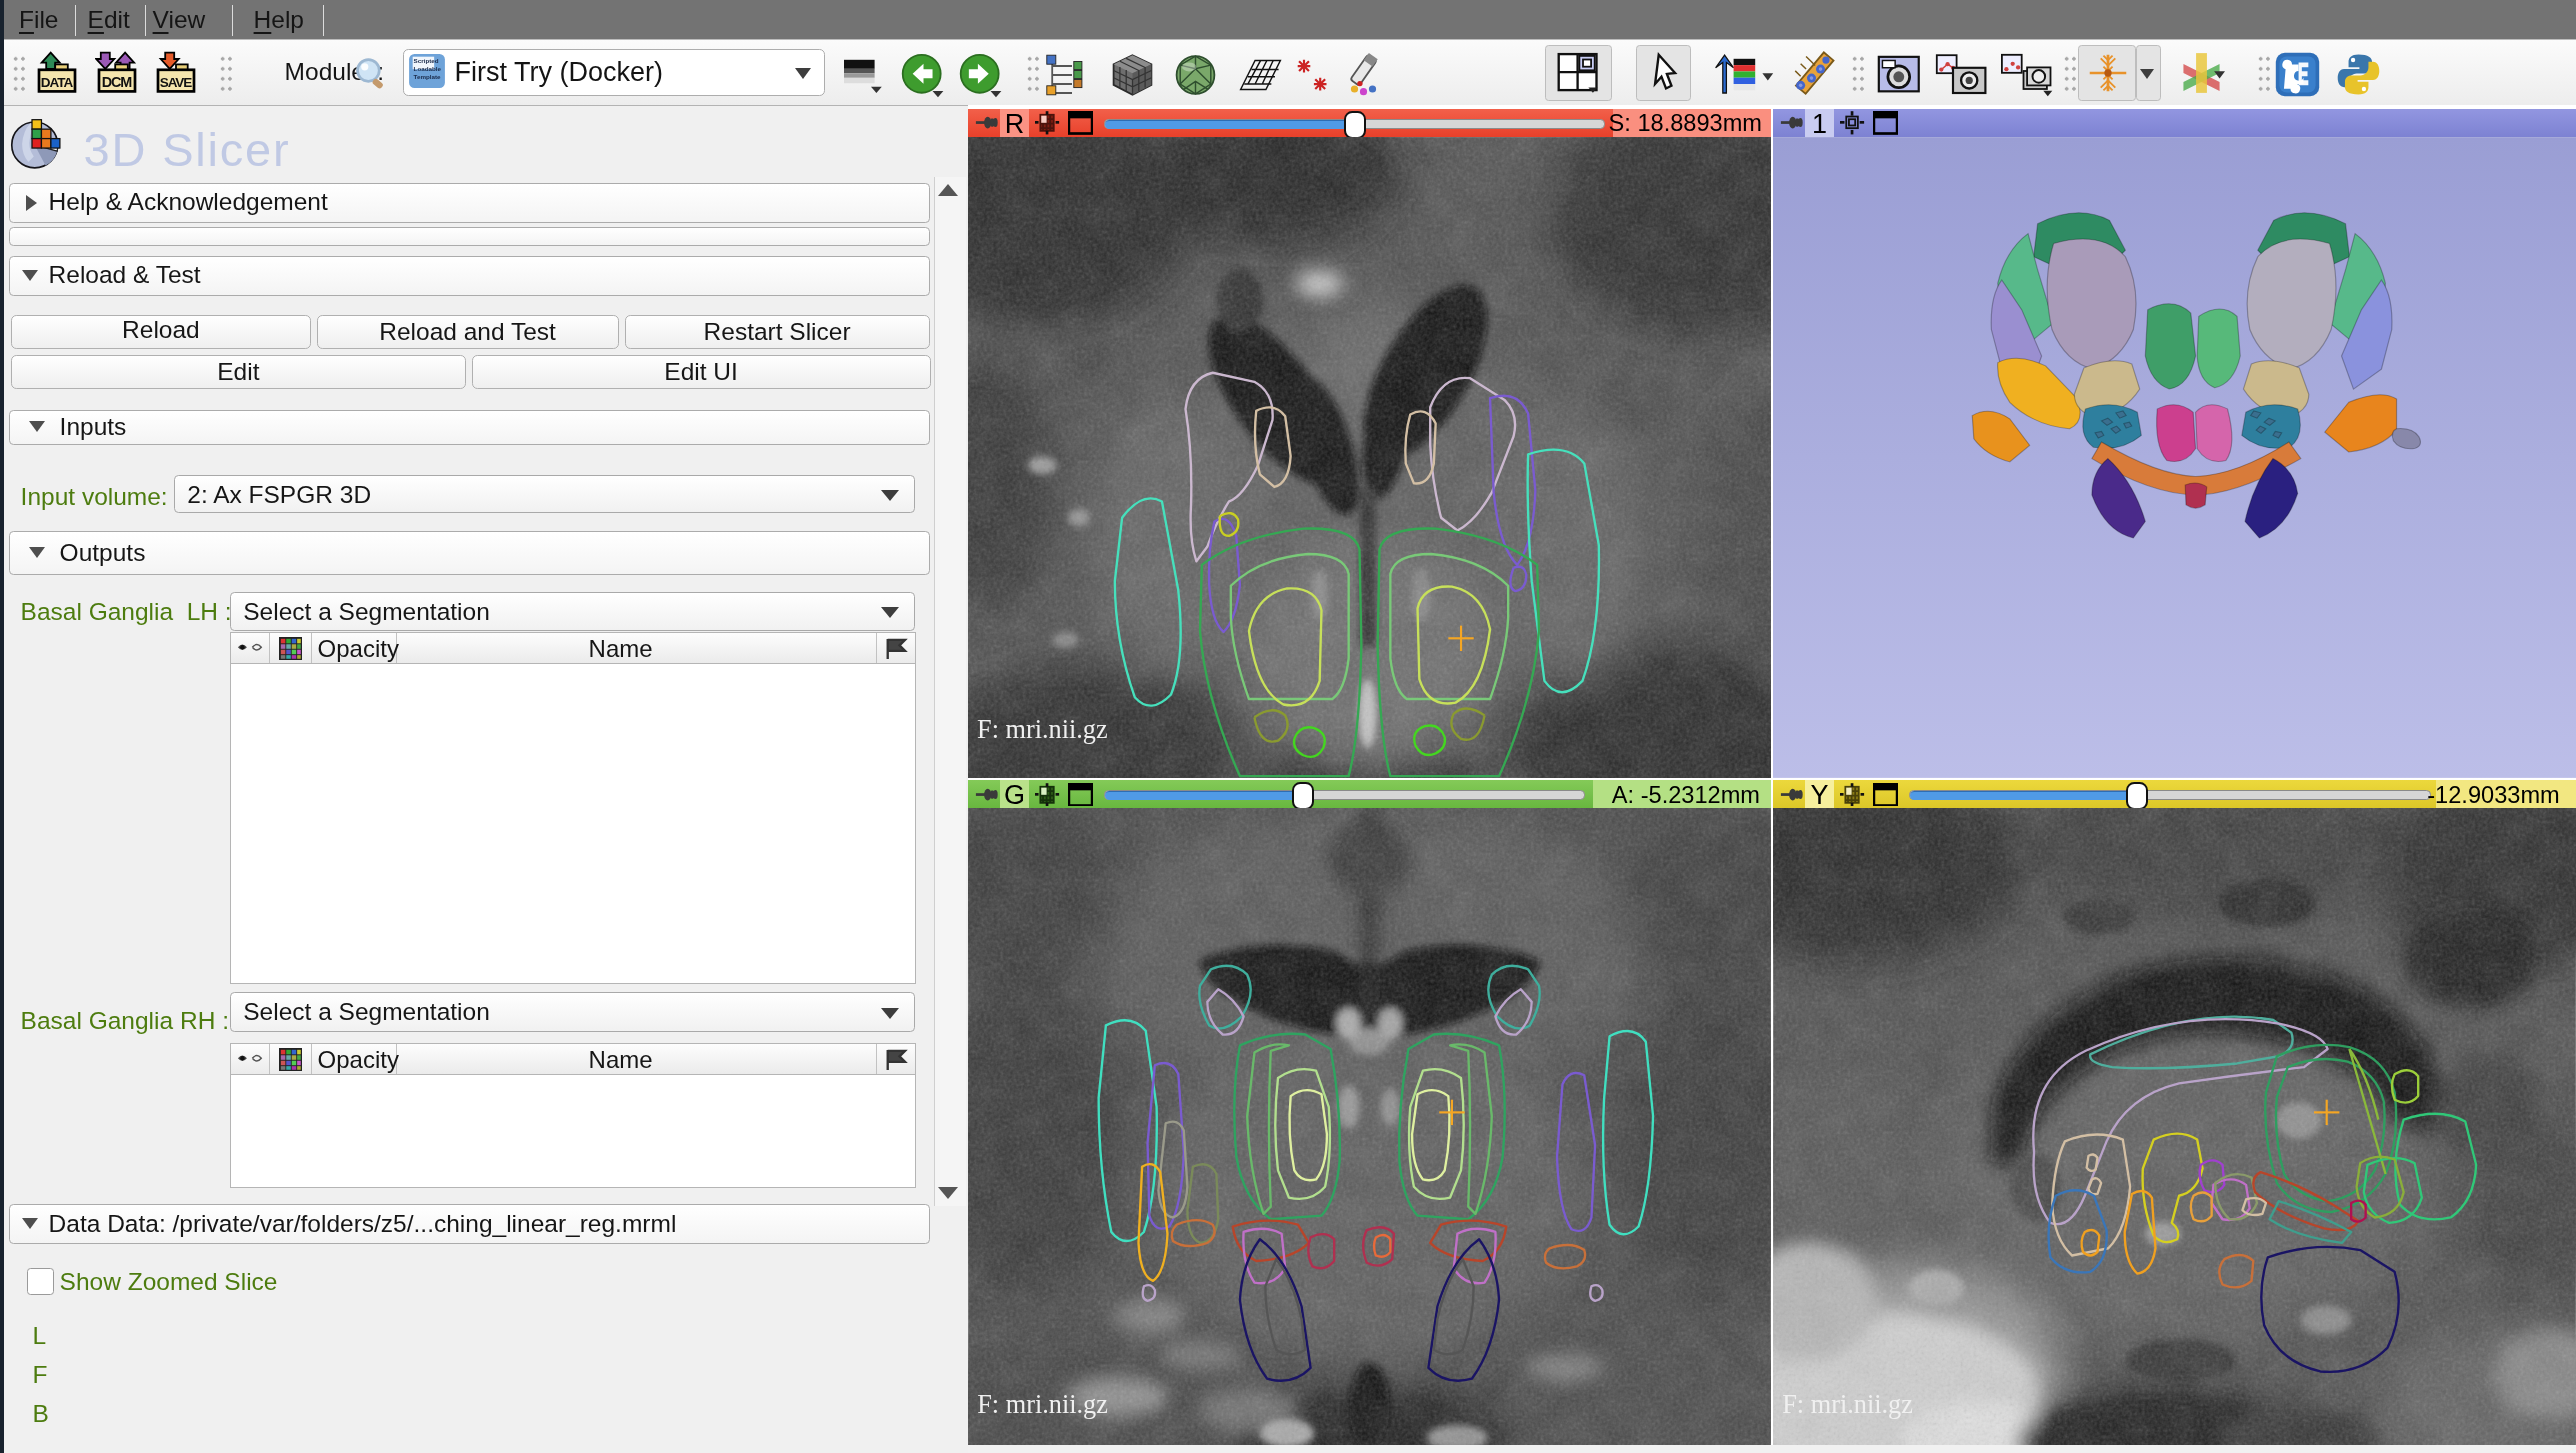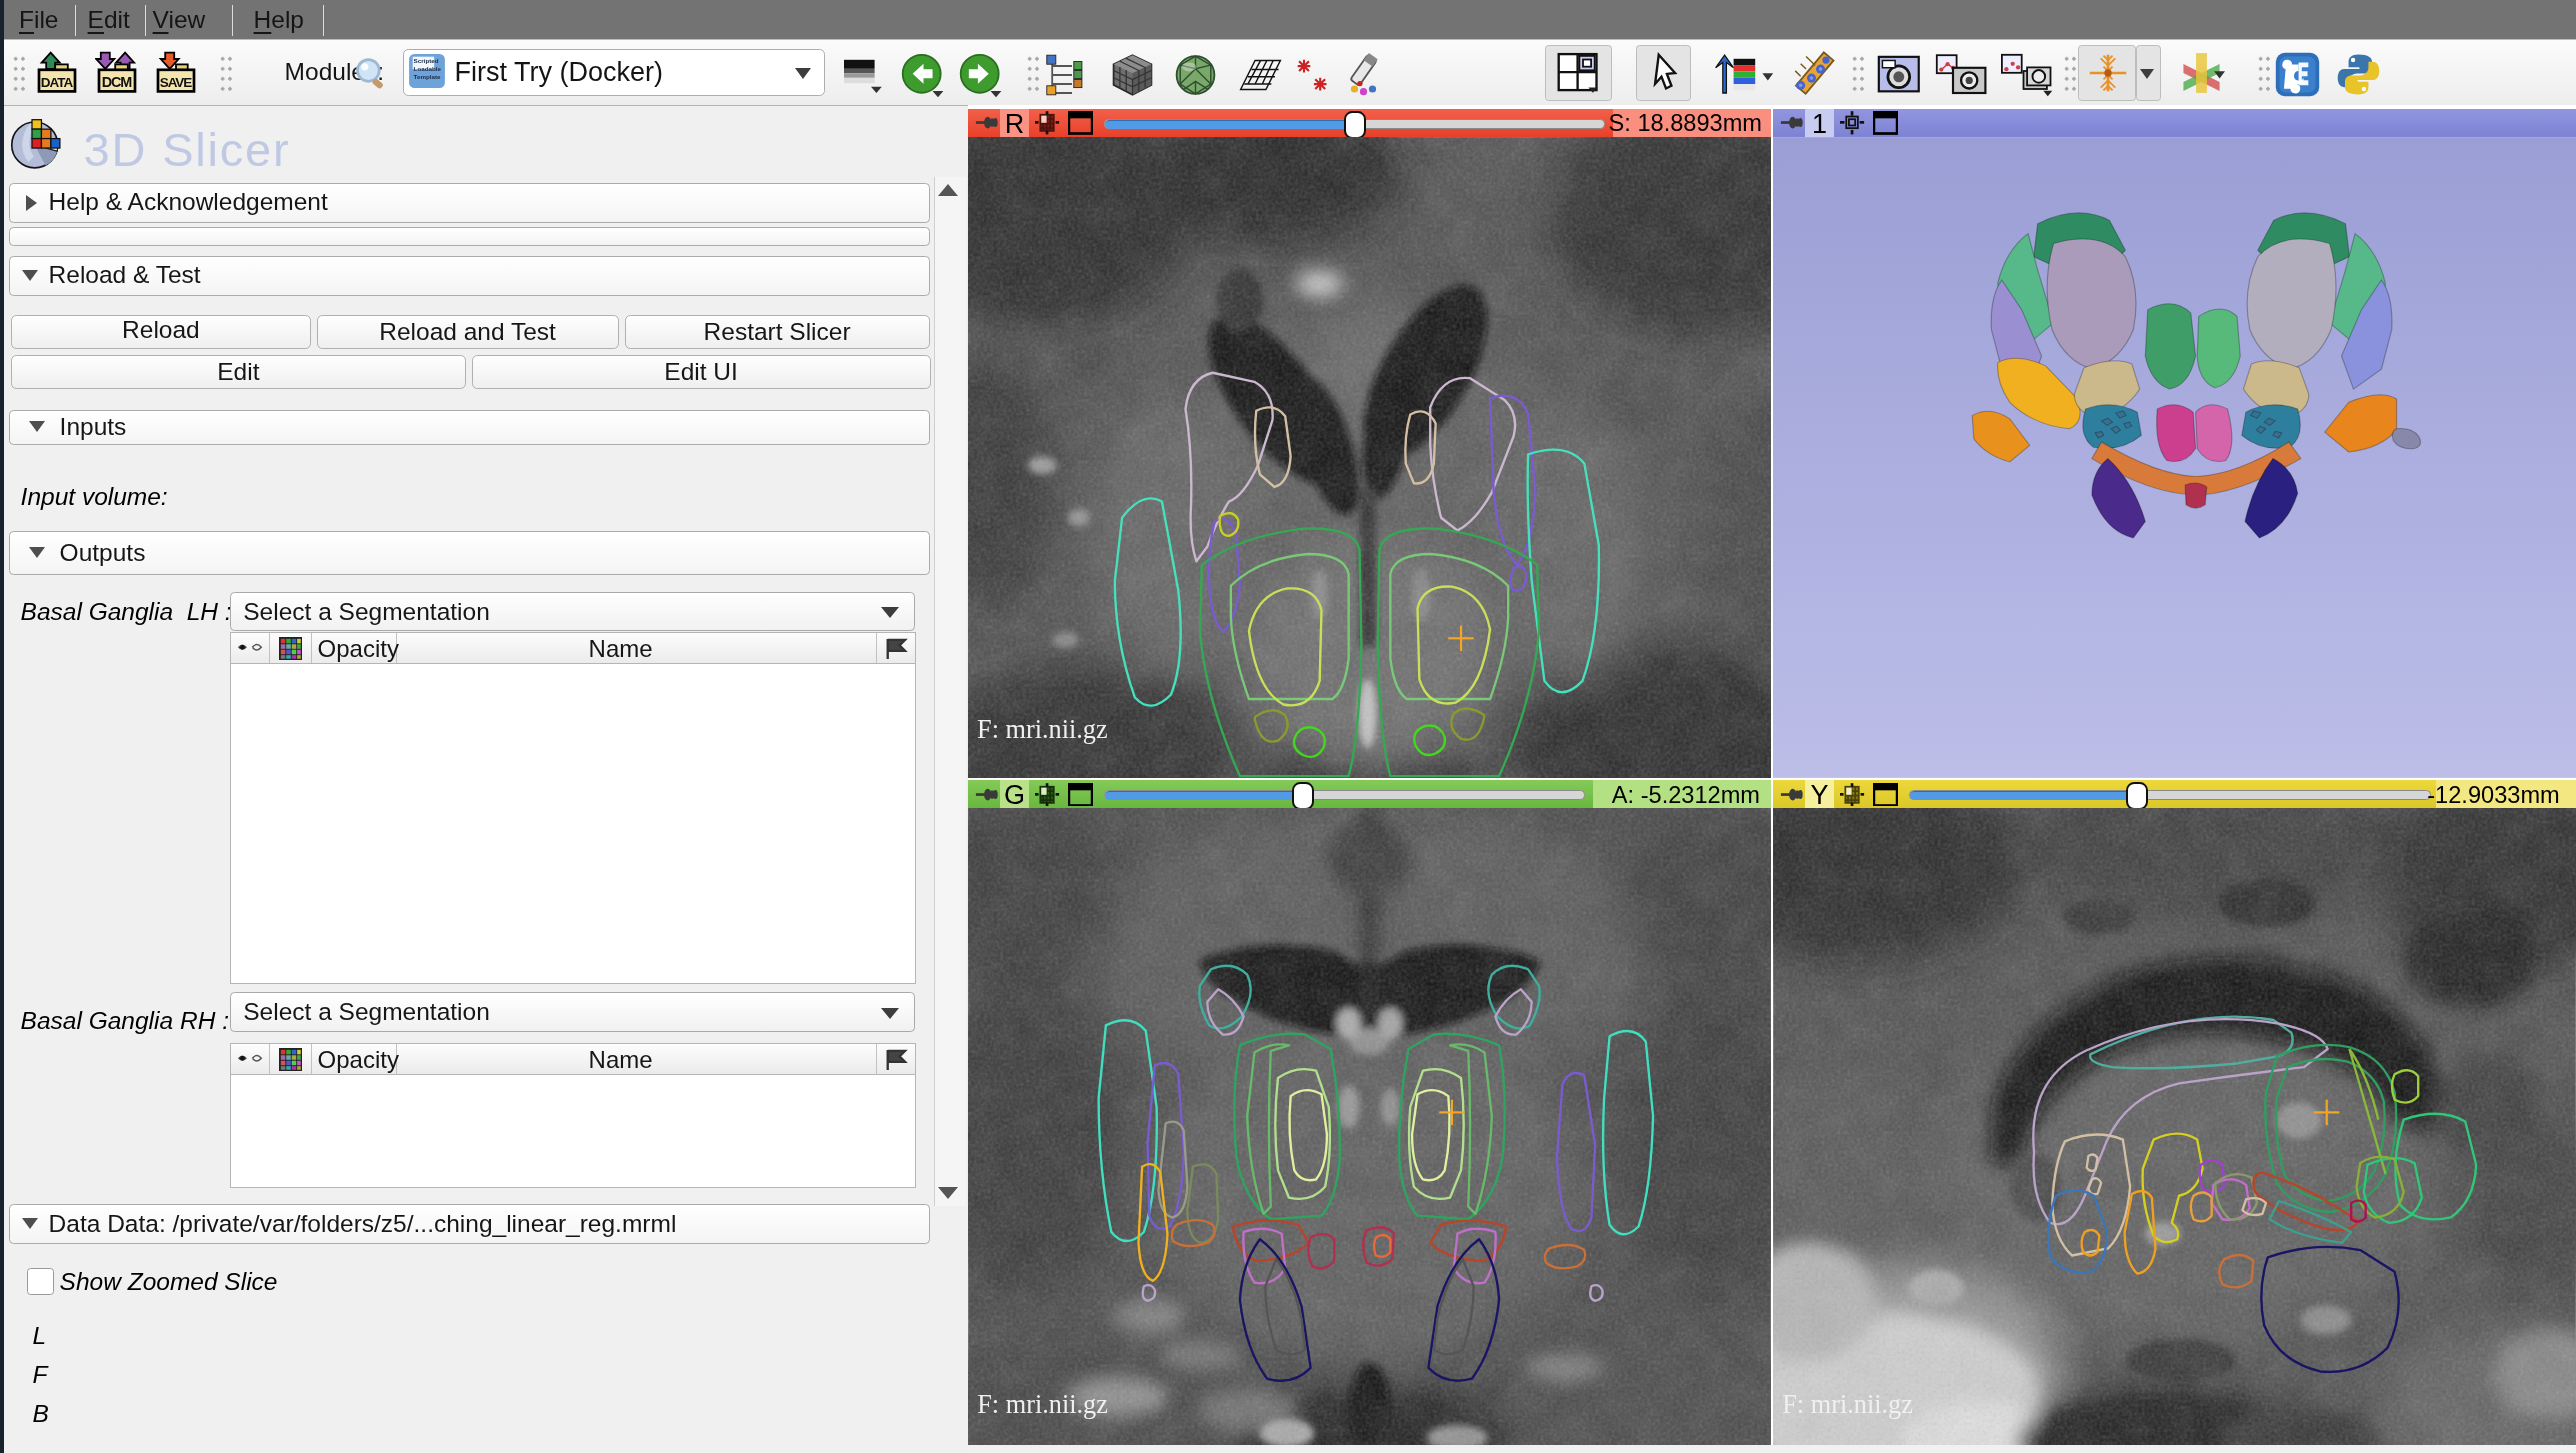--- a/index.html
+++ b/index.html
@@ -24,21 +24,21 @@
  border:1.8px solid #ababab;border-radius:4.5px;box-sizing:border-box;}
 .boxlbl{position:absolute;font-size:24.5px;color:#161616;}
 .tri-r{position:absolute;width:0;height:0;border-left:11.8px solid #4e4e4e;border-top:8.2px solid transparent;border-bottom:8.2px solid transparent;}
 .tri-d{position:absolute;width:0;height:0;border-top:11.8px solid #4e4e4e;border-left:8.2px solid transparent;border-right:8.2px solid transparent;}
 .btn{position:absolute;background:linear-gradient(#ffffff,#efefef);border:1.8px solid #b0b0b0;border-radius:5.4px;
  box-sizing:border-box;font-size:24.5px;color:#161616;text-align:center;}
 .combo{position:absolute;background:linear-gradient(#ffffff,#f1f1f1);border:1.8px solid #a9a9a9;border-radius:4.5px;
  box-sizing:border-box;font-size:24.5px;color:#161616;}
 .combo .ar{position:absolute;right:14.5px;top:50%;margin-top:-4.5px;width:0;height:0;
  border-top:11.8px solid #3d3d3d;border-left:9px solid transparent;border-right:9px solid transparent;}
-.plbl{position:absolute;font-size:24.5px;color:#000000;font-style:italic;}
+.plbl{position:absolute;font-size:24.5px;color:#4d7c0f;}
 .tbl{position:absolute;background:#fff;border:0.9px solid #b5b5b5;box-sizing:border-box;}
 .tblhead{position:absolute;left:0;top:0;right:0;height:30px;background:linear-gradient(#fdfdfd,#ebebeb);border-bottom:0.9px solid #b5b5b5;}
 .tblhead .sep{position:absolute;top:0;width:0.9px;height:30px;background:#c2c2c2;}
 .thtxt{position:absolute;font-size:24px;color:#161616;top:2px;}
 
 #views{left:968px;top:105px;width:1608px;height:1349px;background:#fff;}
 .vhead{position:absolute;width:803px;height:28px;}
 .vtab{position:absolute;top:0;height:28px;text-align:center;font-size:27px;color:#000;}
 .vcontent{position:absolute;width:803px;overflow:hidden;}
 .slider{position:absolute;top:10px;height:8.2px;border-radius:4.5px;background:#d6d6d6;border:0.9px solid #8a8a8a;}
@@ -303,20 +303,24 @@
  <div class="btn" style="left:313px;top:209px;width:302px;height:34px;padding-top:1.8px;">Reload and Test</div>
  <div class="btn" style="left:621px;top:209px;width:305px;height:34px;padding-top:1.8px;">Restart Slicer</div>
  <div class="btn" style="left:7.3px;top:249px;width:455px;height:34px;padding-top:1.8px;">Edit</div>
  <div class="btn" style="left:468px;top:249px;width:459px;height:34px;padding-top:1.8px;">Edit UI</div>
 
  <div class="box" style="top:304px;height:35px;"></div>
  <div class="tri-d" style="left:25px;top:315px;"></div>
  <div class="boxlbl" style="left:56px;top:307px;">Inputs</div>
 
  <div class="plbl" style="left:17px;top:377px;">Input volume:</div>
+ <div class="combo" style="left:170px;top:369px;width:741px;height:38px;">
+      <span style="position:absolute;left:12.7px;top:4.5px;">2: Ax FSPGR 3D</span>
+      <span class="ar"></span>
+    </div>
 
  <div class="box" style="top:425px;height:44px;"></div>
  <div class="tri-d" style="left:25px;top:441px;"></div>
  <div class="boxlbl" style="left:56px;top:433px;">Outputs</div>
 
  <div class="plbl" style="left:17px;top:492px;">Basal Ganglia&nbsp; LH :</div>
  <div class="combo" style="left:226px;top:486px;width:685px;height:39px;">
       <span style="position:absolute;left:12.7px;top:5.4px;">Select a Segmentation</span>
       <span class="ar"></span>
     </div>

